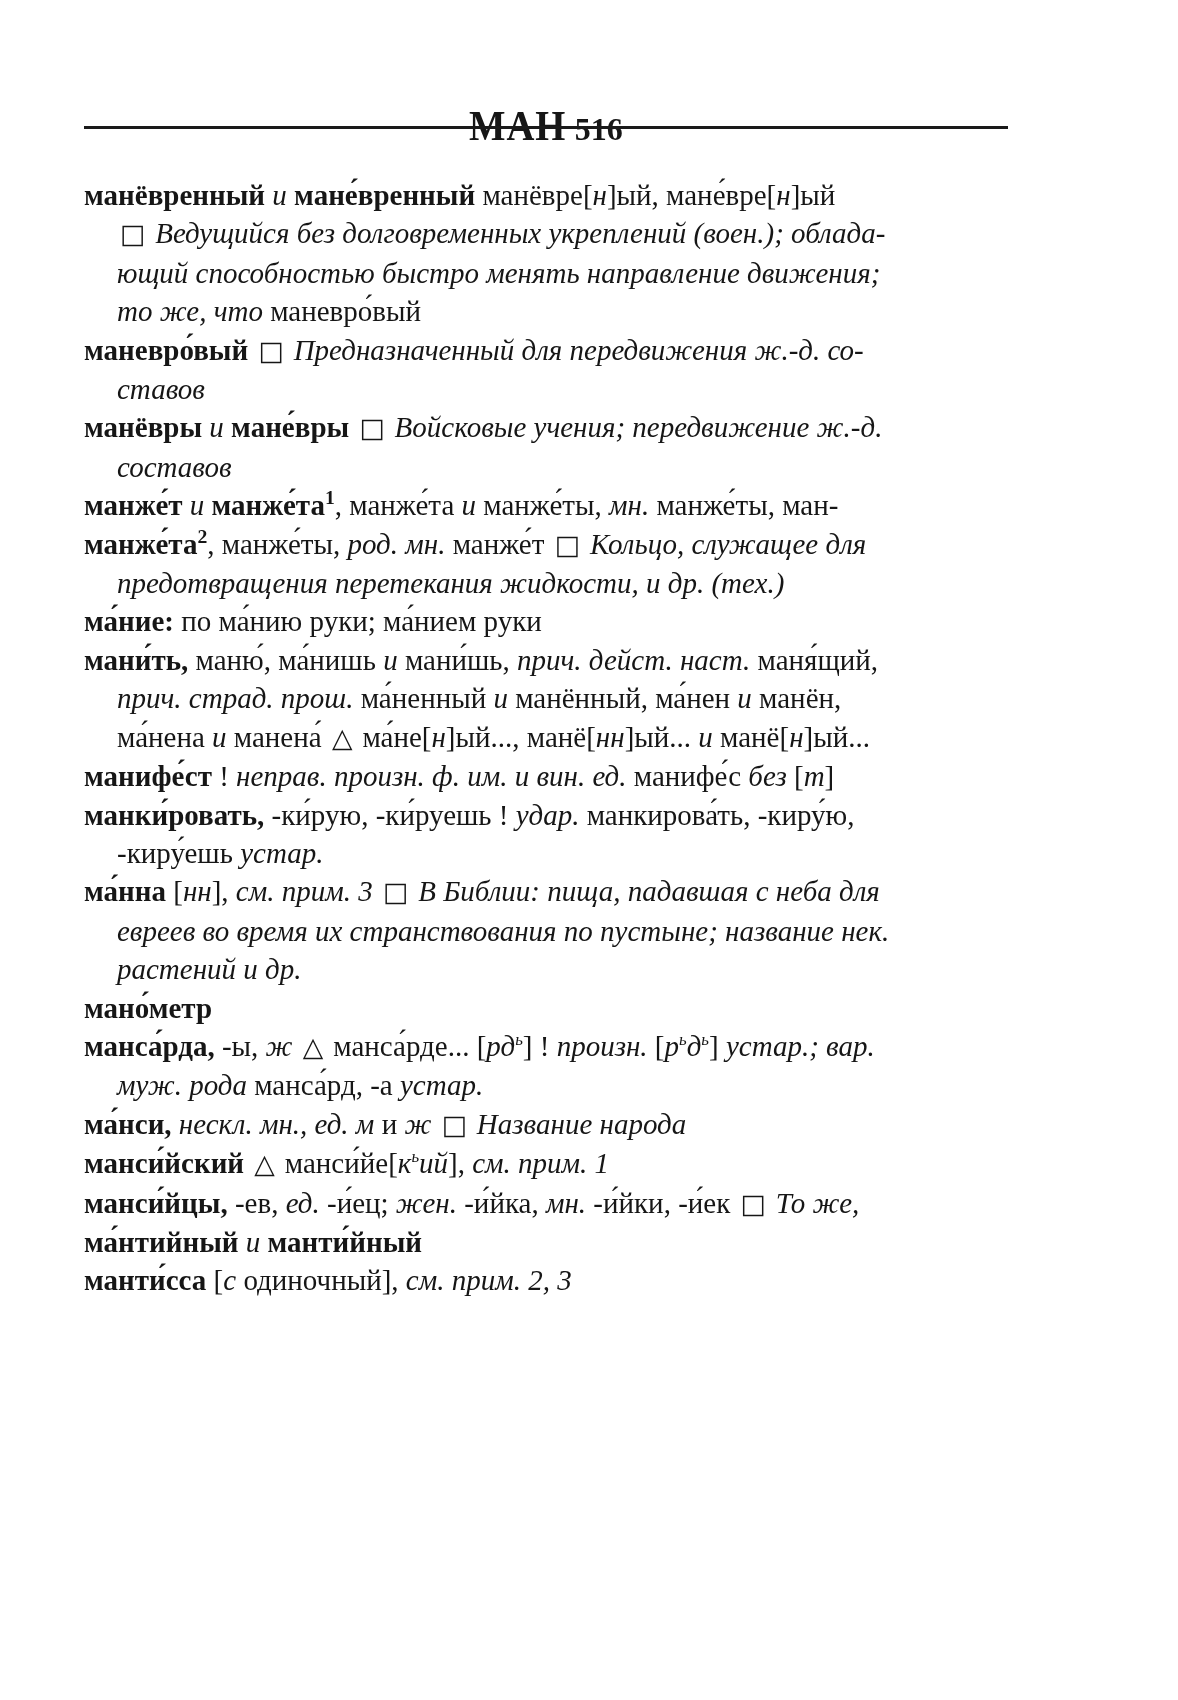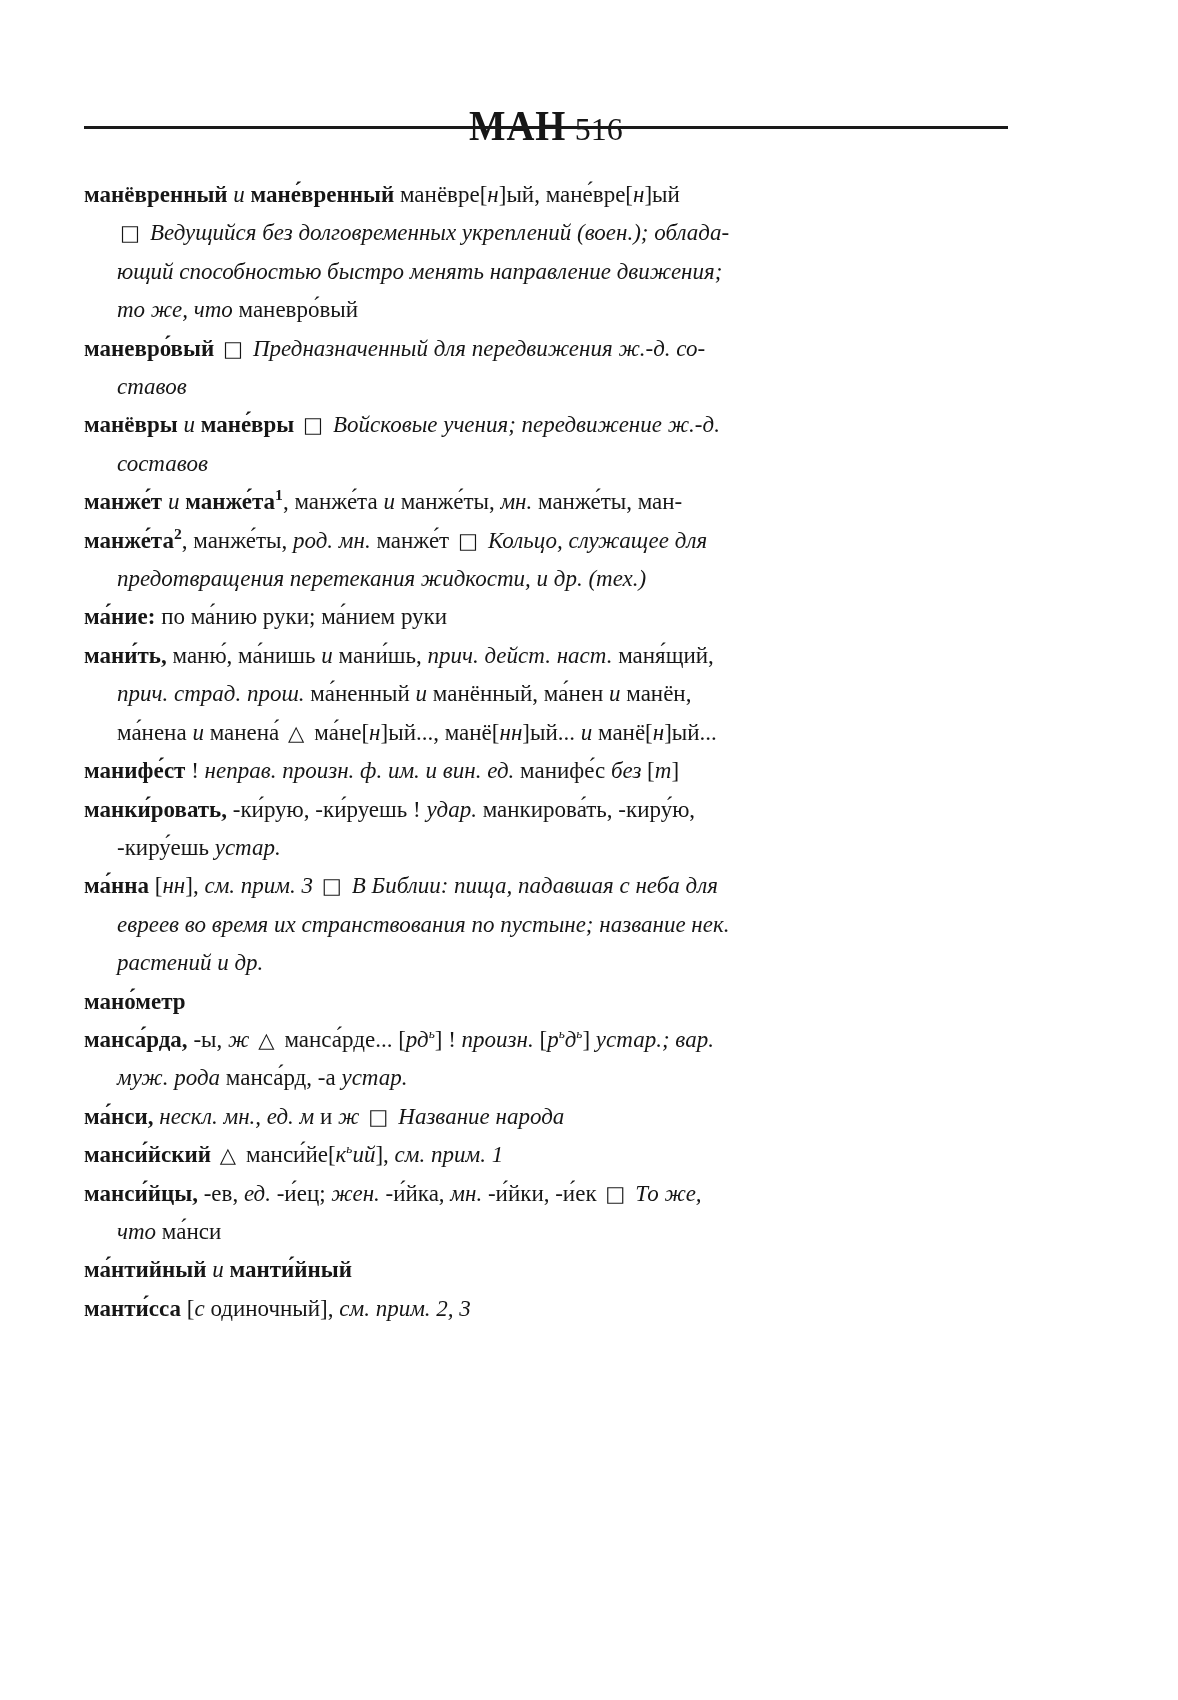--- a/index.html
+++ b/index.html
@@ -25,33 +25,33 @@
   }
   .section-title {
     font-size: 42px;
     font-weight: bold;
     letter-spacing: 1px;
     transform: scaleX(0.92);
     transform-origin: left bottom;
   }
   .page-number {
     font-size: 32px;
-    font-weight: normal;
+    font-weight: bold;
   }
   .header-rule {
     position: absolute;
     left: 84px; top: 126px;
     width: 924px; height: 3px;
     background: #1a1a1a;
   }
   .content {
     position: absolute;
     left: 84px; top: 176px;
     width: 990px;
-    font-size: 23px;
+    font-size: 29px;
     line-height: 38.4px;
   }
   .line { white-space: nowrap; }
   .line.cont { padding-left: 33px; }
   .b  { font-weight: bold; }
   .i  { font-style: italic; }
   .b1 { font-weight: bold; font-size: 0.68em; vertical-align: super; line-height: 0; }
   .i1 { font-style: italic; font-size: 0.58em; vertical-align: super; line-height: 0; }
   .q  {
     font-family: "DejaVu Sans", sans-serif;
@@ -90,17 +90,16 @@
       <div class="line cont"><span>-киру́ешь </span><span class="i">устар.</span></div>
       <div class="line"><span class="b">ма́нна</span><span> [</span><span class="i">нн</span><span>], </span><span class="i">см. прим. 3 </span><span class="q">□</span><span class="i">В Библии: пища, падавшая с неба для</span></div>
       <div class="line cont"><span class="i">евреев во время их странствования по пустыне; название нек.</span></div>
       <div class="line cont"><span class="i">растений и др.</span></div>
       <div class="line"><span class="b">мано́метр</span></div>
       <div class="line"><span class="b">манса́рда,</span><span> -ы, </span><span class="i">ж </span><span class="q">△</span><span>манса́рде... [</span><span class="i">рд</span><span class="i1">ь</span><span>] ! </span><span class="i">произн.</span><span> [</span><span class="i">р</span><span class="i1">ь</span><span class="i">д</span><span class="i1">ь</span><span>] </span><span class="i">устар.; вар.</span></div>
       <div class="line cont"><span class="i">муж. рода </span><span>манса́рд, -а </span><span class="i">устар.</span></div>
       <div class="line"><span class="b">ма́нси,</span><span class="i"> нескл. мн., ед. м </span><span>и</span><span class="i"> ж </span><span class="q">□</span><span class="i">Название народа</span></div>
       <div class="line"><span class="b">манси́йский </span><span class="q">△</span><span>манси́йе[</span><span class="i">к</span><span class="i1">ь</span><span class="i">ий</span><span>], </span><span class="i">см. прим. 1</span></div>
       <div class="line"><span class="b">манси́йцы,</span><span> -ев, </span><span class="i">ед.</span><span> -и́ец; </span><span class="i">жен.</span><span> -и́йка, </span><span class="i">мн.</span><span> -и́йки, -и́ек </span><span class="q">□</span><span class="i">То же,</span></div>
-      <div class="line cont"><span class="i">что </span><span>ма́нси</span></div>
       <div class="line"><span class="b">ма́нтийный</span><span class="i"> и </span><span class="b">манти́йный</span></div>
       <div class="line"><span class="b">манти́сса</span><span> [</span><span class="i">с</span><span> одиночный], </span><span class="i">см. прим. 2, 3</span></div>
     </div>
 </div>
 
 </body></html>

